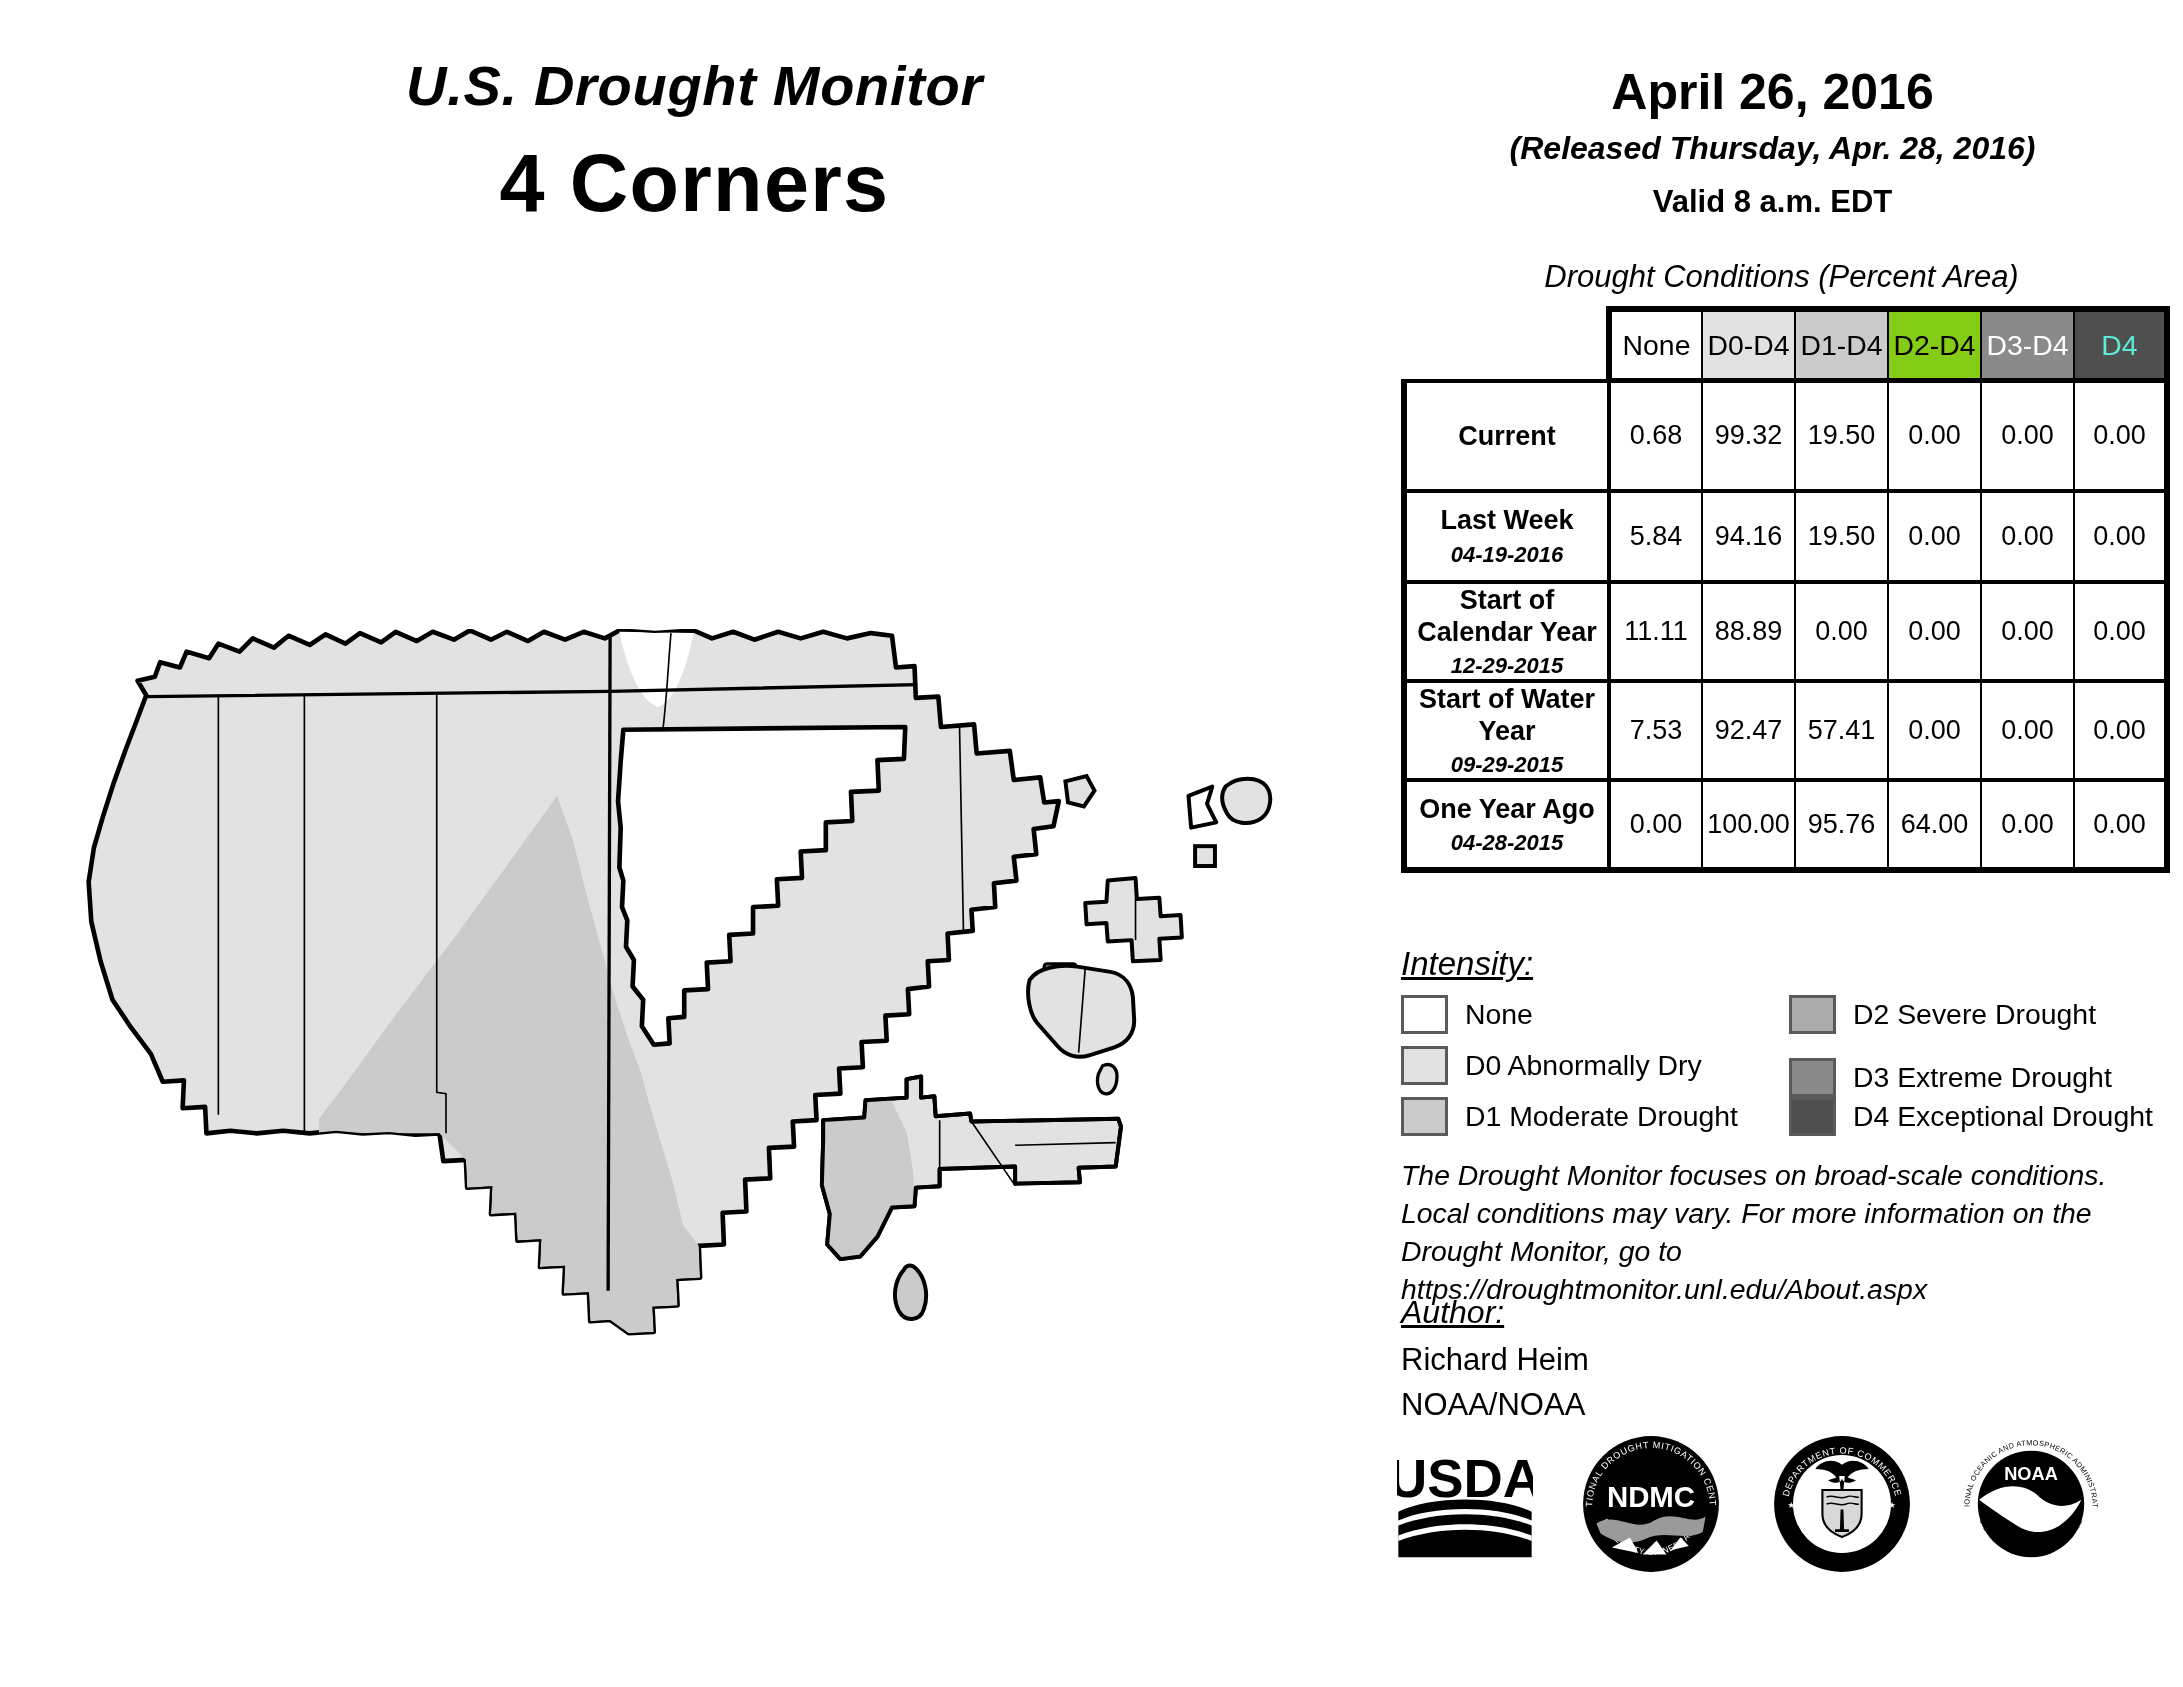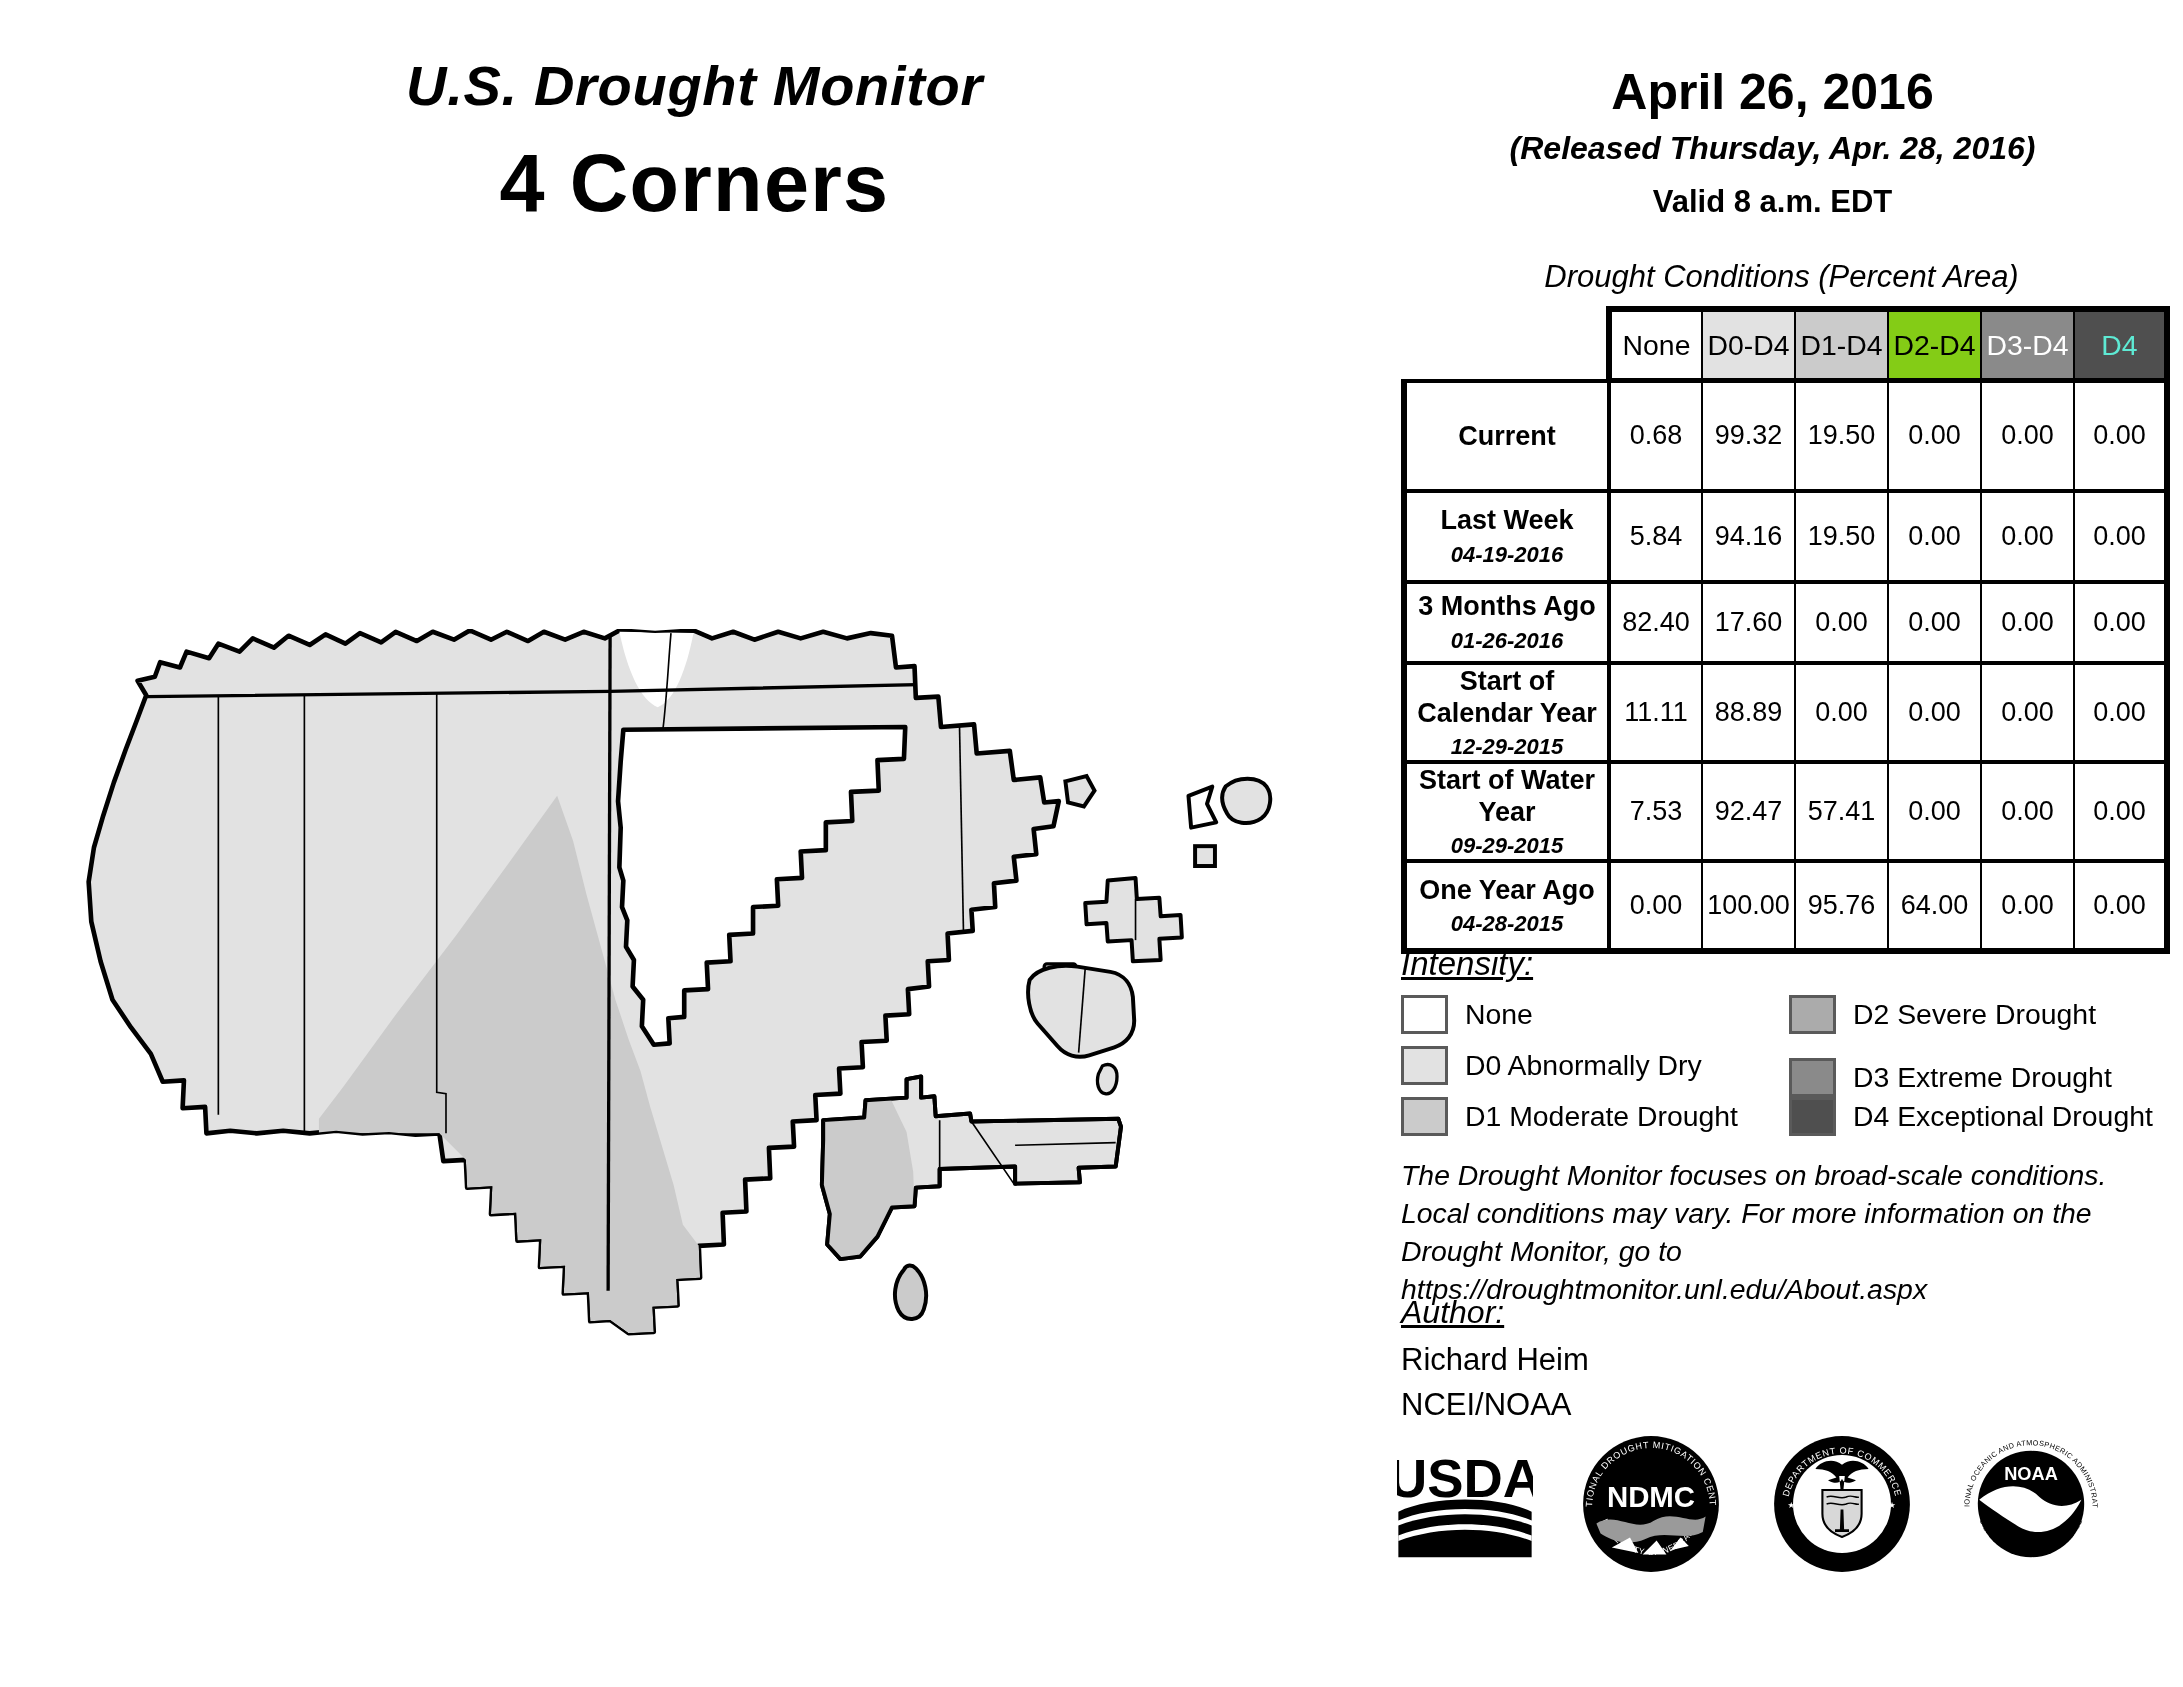--- a/index.html
+++ b/index.html
@@ -156,32 +156,20 @@
         <div class="rlab">Last Week</div>
         <div class="rdate">04-19-2016</div>
           </th>
       <td class="v">5.84</td>
       <td class="v">94.16</td>
       <td class="v">19.50</td>
       <td class="v">0.00</td>
       <td class="v">0.00</td>
       <td class="v">0.00</td>
     </tr>
-    <tr class="data h3">
-      <th class="rl">
-        <div class="rlab">3 Months Ago</div>
-        <div class="rdate">01-26-2016</div>
-          </th>
-      <td class="v">82.40</td>
-      <td class="v">17.60</td>
-      <td class="v">0.00</td>
-      <td class="v">0.00</td>
-      <td class="v">0.00</td>
-      <td class="v">0.00</td>
-    </tr>
     <tr class="data h4">
       <th class="rl">
         <div class="rlab">Start of Calendar Year</div>
         <div class="rdate">12-29-2015</div>
           </th>
       <td class="v">11.11</td>
       <td class="v">88.89</td>
       <td class="v">0.00</td>
       <td class="v">0.00</td>
       <td class="v">0.00</td>
@@ -241,21 +229,21 @@
   </div>
 
   <div class="abs disc">
     <div>The Drought Monitor focuses on broad-scale conditions.</div>
     <div>Local conditions may vary. For more information on the</div>
     <div>Drought Monitor, go to https://droughtmonitor.unl.edu/About.aspx</div>
   </div>
 
   <div class="abs auth-title">Author:</div>
   <div class="abs auth-line1">Richard Heim</div>
-  <div class="abs auth-line2">NCEI/NOAA</div>
+  <div class="abs auth-line2">NOAA/NOAA</div>
 
   <div class="abs" style="left:1397px;top:1453px;">
     <svg width="136" height="106" viewBox="0 0 200 155">
       <text x="100" y="64" font-family="Liberation Serif, serif" font-size="80" font-weight="bold" text-anchor="middle" fill="#000">USDA</text>
       <path d="M2,86 C50,62 150,62 198,86 L198,99 C150,76 50,76 2,99 Z" fill="#000"></path>
       <path d="M2,106 C60,84 140,84 198,106 L198,153 L2,153 Z" fill="#000"></path>
       <path d="M2,121 C60,99 140,99 198,121 L198,129 C140,107 60,107 2,129 Z" fill="#fff"></path>
     </svg>
   </div>
 

